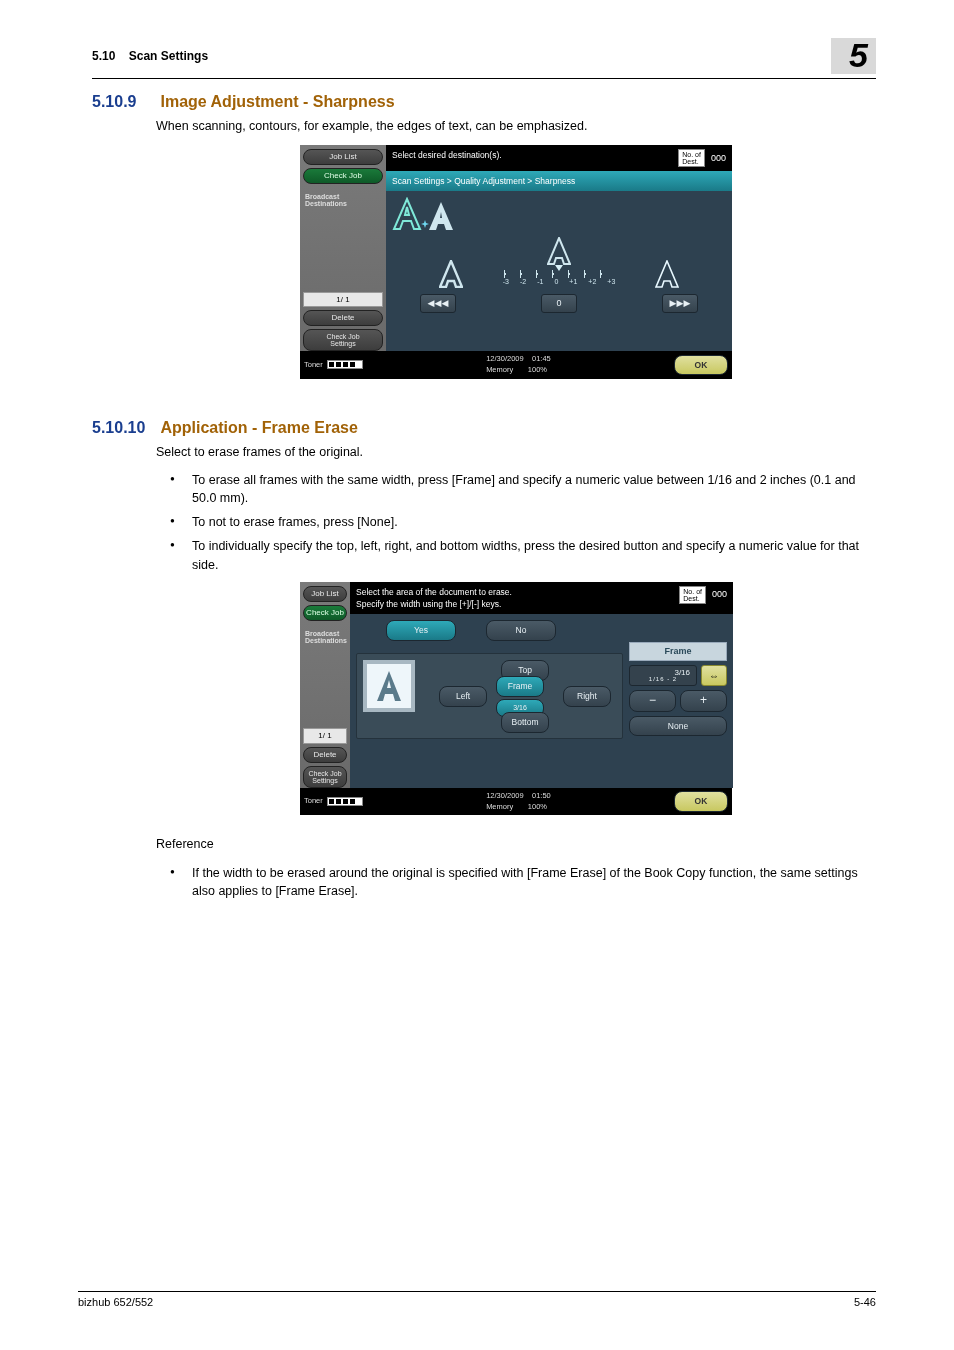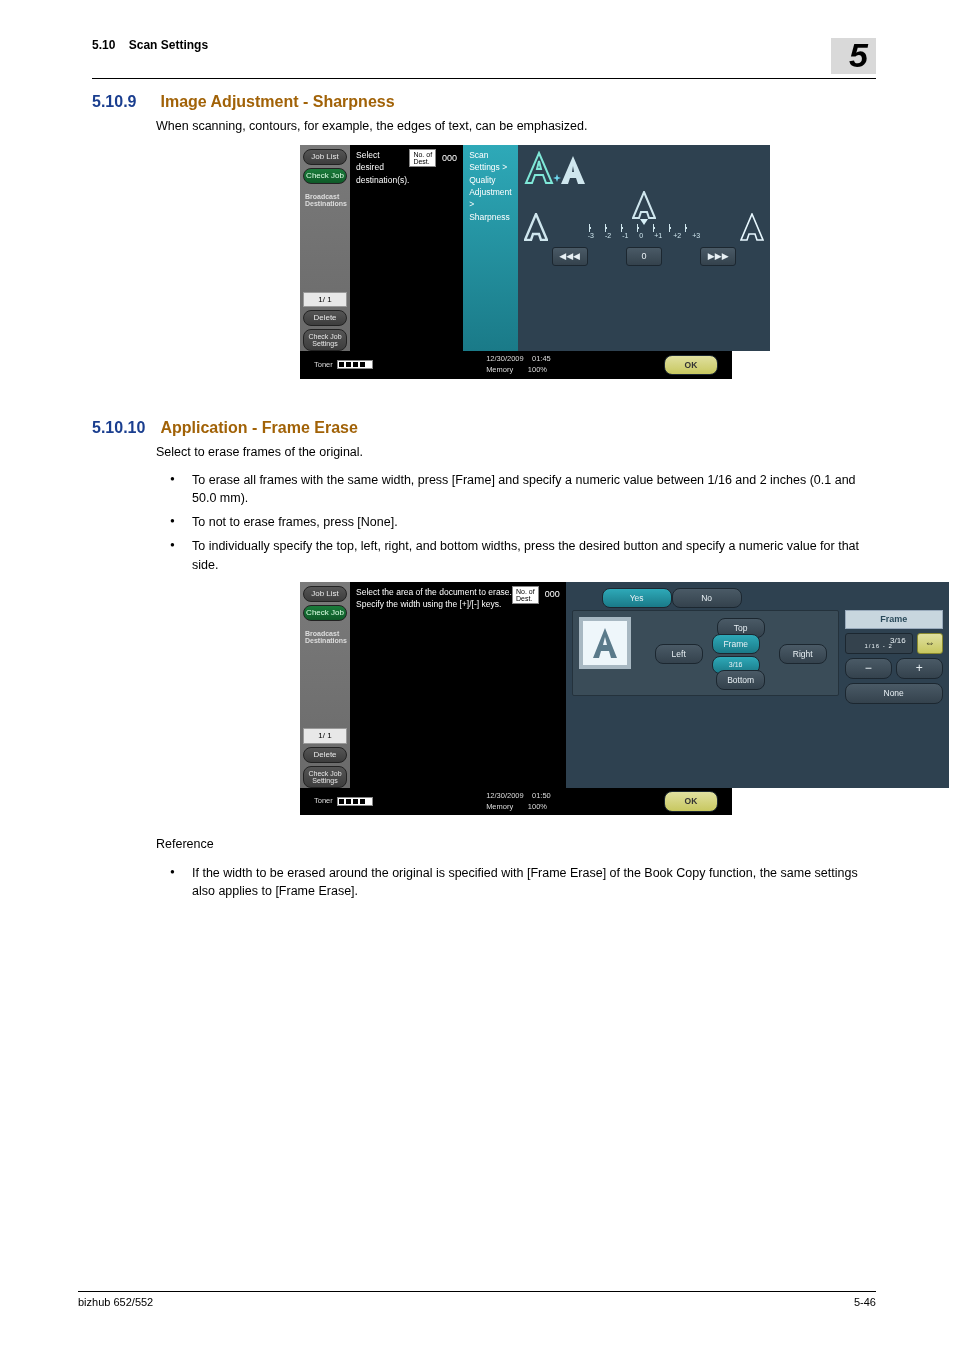--- a/index.html
+++ b/index.html
@@ -1,58 +1,58 @@
 <!DOCTYPE html>
 <html><head>
 <meta charset="utf-8">
 <style>
   * { box-sizing: border-box; margin: 0; padding: 0; }
   body { width: 954px; height: 1350px; background: #fff; font-family: Arial, Helvetica, sans-serif; color: #000; position: relative; }
   .page { padding: 38px 78px 0 92px; }
-  .hdr-row { display: flex; align-items: flex-start; justify-content: space-between; border-bottom: 1px solid #000; padding-bottom: 4px; margin-bottom: 14px; }
+  .hdr-row { display: flex; align-items: center; justify-content: space-between; border-bottom: 1px solid #000; padding-bottom: 4px; margin-bottom: 14px; }
   .hdr-left { font-size: 12px; font-weight: bold; }
   .hdr-right { font-size: 34px; font-weight: bold; font-style: italic; background: #d9d9d9; padding: 0 8px 2px 18px; line-height: 1; }
   .sec-num { color: #1a3e8f; font-size: 16px; font-weight: bold; display: inline-block; width: 64px; vertical-align: top; }
   .sec-title { color: #a16207; font-size: 16px; font-weight: bold; display: inline-block; }
   .sec-body { margin-left: 64px; font-size: 12.5px; line-height: 1.45; }
   .sec-body p { margin: 6px 0 10px; }
   ul.bul { list-style: none; margin: 4px 0 8px; }
   ul.bul li { position: relative; padding-left: 36px; margin-bottom: 6px; }
   ul.bul li::before { content: "\25CF"; position: absolute; left: 14px; top: 2px; font-size: 8px; }
   .screenshot { width: 432px; margin: 6px auto 20px; font-family: "MS Sans Serif", Verdana, sans-serif; }
   .scr-row { display: flex; }
   .scr-side { width: 86px; background: linear-gradient(#7a7a7a,#6a6a6a); padding: 4px 3px 0; display: flex; flex-direction: column; gap: 3px; }
   .side-btn { background: linear-gradient(#555,#3d3d3d); border: 1px solid #222; border-radius: 8px; color: #e8e8e8; font-size: 8px; text-align: center; padding: 3px 2px; line-height: 1; }
   .side-btn.green { background: linear-gradient(#1a7a3a,#0e5a28); color: #dfffe6; }
   .side-lbl { color: #ddd; font-size: 7px; font-weight: bold; line-height: 1.05; margin-top: 6px; text-align: left; padding-left: 2px; }
   .side-spacer { flex: 1; }
   .side-pg { background: #e8e8e8; border: 1px solid #999; font-size: 8px; text-align: center; padding: 1px 0; }
-  .scr-main { flex: 1; background: #2e4150; display: flex; flex-direction: row; }
+  .scr-main { flex: 1; background: #2e4150; display: flex; flex-direction: column; }
   .scr-top { background: #000; color: #fff; font-size: 8.5px; padding: 4px 6px; display: flex; justify-content: space-between; align-items: flex-start; min-height: 24px; }
   .nodest { background: #fff; color: #000; font-size: 7px; padding: 1px 3px; border: 1px solid #888; line-height: 1; }
   .scr-count { font-size: 9px; }
   .scr-crumb { background: linear-gradient(#2ea9b8,#1a7a88); color: #fff; font-size: 8.5px; padding: 4px 6px; }
   .scr-content { flex: 1; padding: 6px 6px 4px; position: relative; }
   .scr-btn { display: inline-flex; align-items: center; justify-content: center; background: linear-gradient(#4a5a66,#34424d); border: 1px solid #1c2730; border-radius: 8px; color: #e8f0f4; font-size: 8.5px; padding: 3px 10px; min-width: 48px; }
   .scr-btn.sel { background: linear-gradient(#2ea9b8,#1a7a88); }
   .scr-btn.ok { background: linear-gradient(#e0e0a0,#c8c860); color: #333; min-width: 54px; font-weight: bold; }
-  .scr-bottom { background: #000; color: #ddd; font-size: 7.5px; padding: 3px 14px; display: flex; justify-content: space-between; align-items: center; }
+  .scr-bottom { background: #000; color: #ddd; font-size: 7.5px; padding: 3px 4px; display: flex; justify-content: space-between; align-items: center; }
   .toner-bar { display: inline-block; width: 36px; height: 9px; background: #fff; border: 1px solid #888; position: relative; vertical-align: middle; }
   .toner-bar i { position: absolute; top: 1px; bottom: 1px; width: 5px; background: #000; }
   
   .sharp-big { display: flex; gap: 0; align-items: flex-end; margin-bottom: 6px; }
   .sharp-big svg { display: block; }
   .sharp-scale-row { display: flex; align-items: flex-end; justify-content: center; gap: 40px; margin-top: 4px; }
   .scale-box { display: flex; flex-direction: column; align-items: center; }
   .scale-ticks { display: flex; gap: 11px; font-size: 7px; color: #cfe6ee; margin-top: 2px; }
   .triangle-dn { width: 0; height: 0; border-left: 4px solid transparent; border-right: 4px solid transparent; border-top: 6px solid #d8f0f8; margin: 0 auto 2px; }
   .scale-btns { display: flex; justify-content: space-between; margin-top: 6px; padding: 0 28px 0 28px; }
   .scale-btn { background: linear-gradient(#4a5a66,#34424d); border: 1px solid #1c2730; border-radius: 3px; color: #e8f0f4; font-size: 9px; min-width: 36px; text-align: center; padding: 2px 6px; }
   
-  .fe-tabs { display: flex; padding-left: 30px; margin-bottom: 2px; }
+  .fe-tabs { display: flex; gap: 30px; padding-left: 30px; margin-bottom: 12px; }
   .fe-row { display: flex; gap: 9px; }
   .fe-preview { width: 52px; height: 52px; border: 4px solid #a8b8c2; background: #eef6fa; display: flex; align-items: center; justify-content: center; }
   .fe-preview svg { display: block; }
   .fe-grid { display: grid; grid-template-columns: 58px 58px 58px; grid-template-rows: 22px 22px 22px; gap: 4px; align-items: center; justify-items: center; margin-left: 10px; }
   .fe-right-panel { width: 98px; }
   .fe-title { background: #c8d6de; color: #2a4a5a; font-size: 9px; font-weight: bold; text-align: center; padding: 2px 0; border: 1px solid #9ab; margin-bottom: 4px; }
   .fe-disp { display: flex; gap: 4px; margin-bottom: 4px; }
   .fe-val { background: #34424d; border: 1px solid #1c2730; color: #e8f0f4; font-size: 8px; flex: 1; text-align: center; padding: 4px 0; border-radius: 3px; position: relative; }
   .fe-val.frac { line-height: .8; }
   .fe-arrows { background: linear-gradient(#e0e0a0,#c8c860); border: 1px solid #8a8a30; width: 26px; border-radius: 3px; text-align: center; font-size: 10px; display: flex; align-items: center; justify-content: center; }

